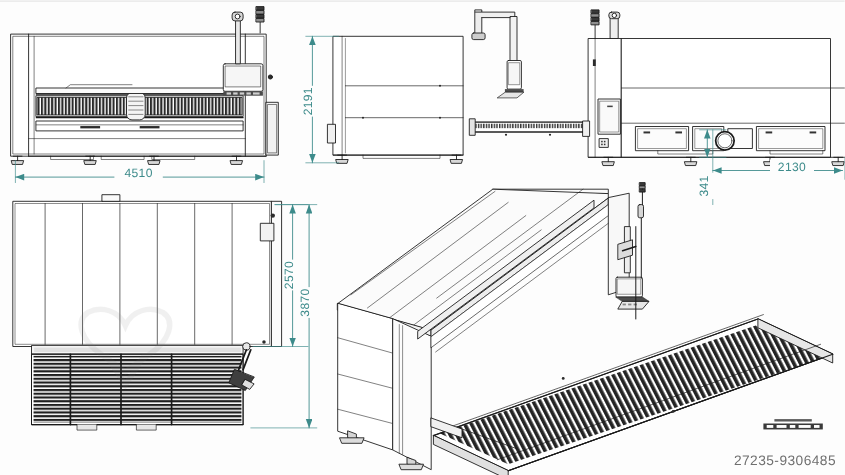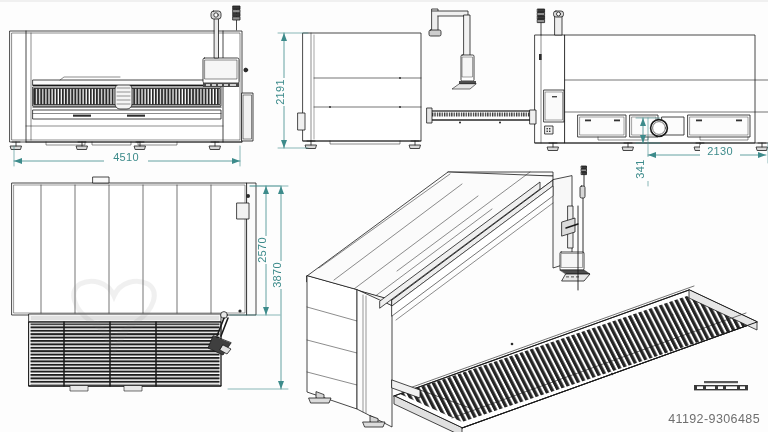--- a/index.html
+++ b/index.html
@@ -380,13 +380,13 @@
 <svg id="logoblk" viewBox="0 0 62 14" xmlns="http://www.w3.org/2000/svg">
   <rect x="14" y="1" width="34" height="2.2" fill="#5a5a5a"></rect>
   <rect x="4" y="5" width="54" height="5.4" fill="#3a3a3a"></rect>
   <rect x="7" y="6.4" width="6" height="2.6" fill="#ffffff"></rect>
   <rect x="16" y="6.4" width="9" height="2.6" fill="#ffffff"></rect>
   <rect x="28" y="6.4" width="5" height="2.6" fill="#ffffff"></rect>
   <rect x="36" y="6.4" width="11" height="2.6" fill="#ffffff"></rect>
   <rect x="50" y="6.4" width="5" height="2.6" fill="#ffffff"></rect>
 </svg>
 
-<div id="idcode">41192-9306485</div>
+<div id="idcode">27235-9306485</div>
 
 </body></html>

